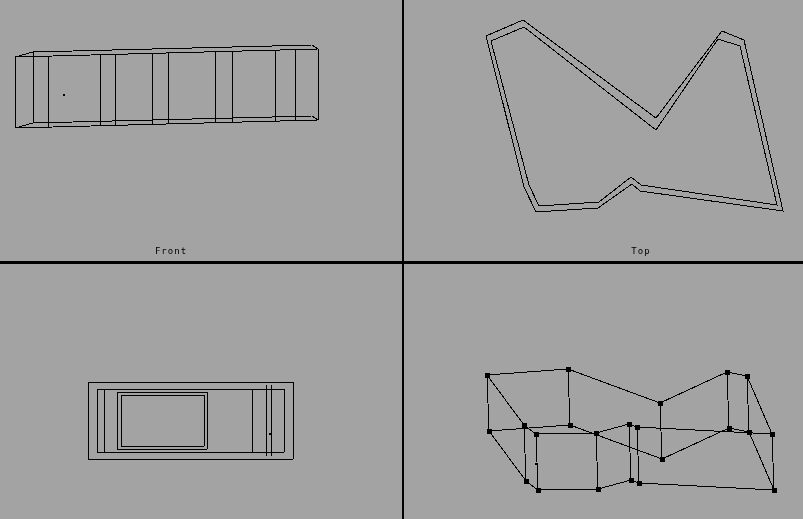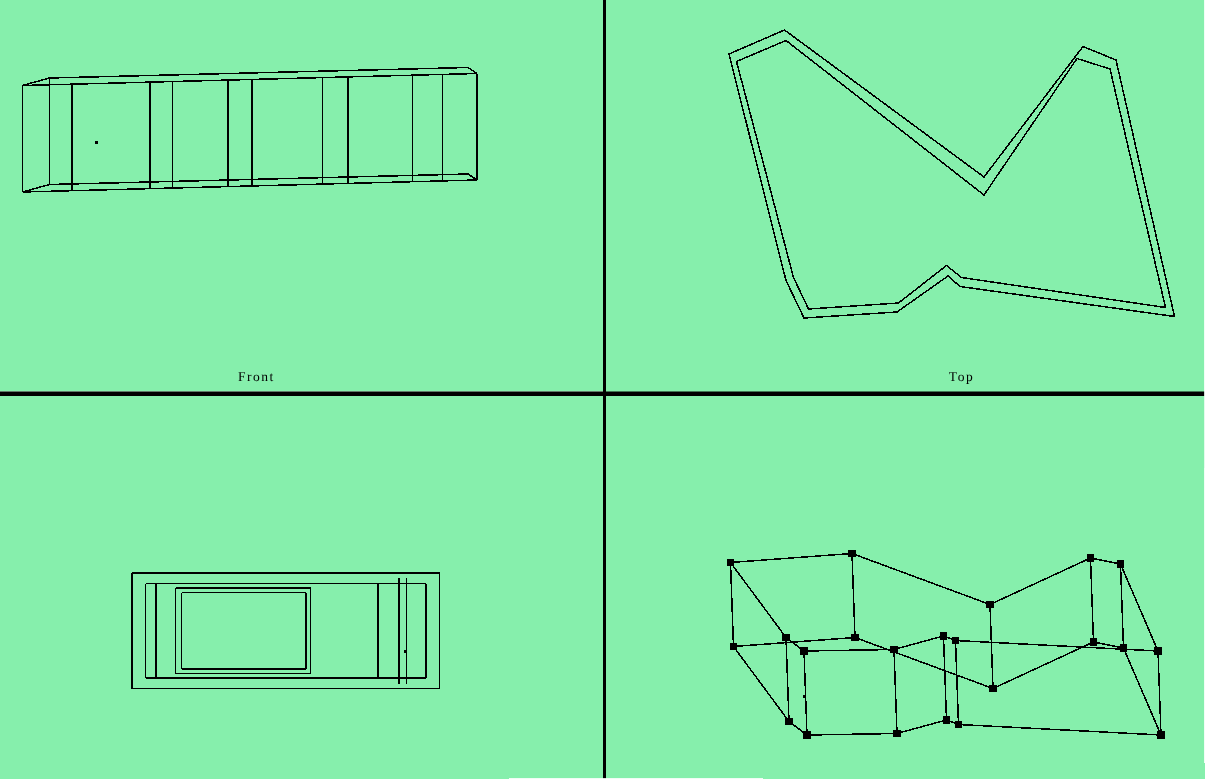--- a/index.html
+++ b/index.html
@@ -6,22 +6,21 @@
   .screen {
     position: relative;
     width: 803px;
     height: 519px;
     background: #ffffff;
     overflow: hidden;
     font-family: "DejaVu Sans Mono", monospace;
   }
   .vp {
     position: absolute;
-    background: #86efac;
-    font-family: Liberation Serif, serif;
+    background: #a3a3a3;
   }
   .vp svg {
     position: absolute;
     left: 0; top: 0;
     shape-rendering: crispEdges;
   }
   .vp svg line, .vp svg polygon { stroke-width: 1; }
   .vp-label {
     position: absolute;
     transform: translateX(-50%);

